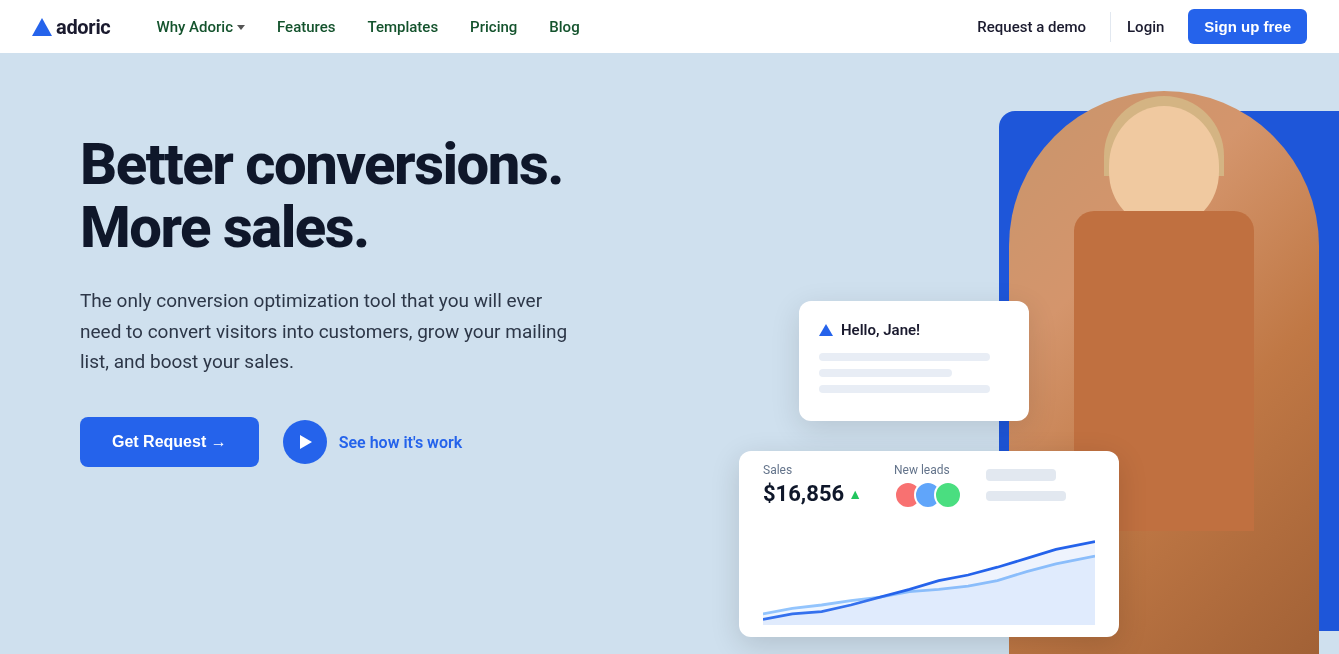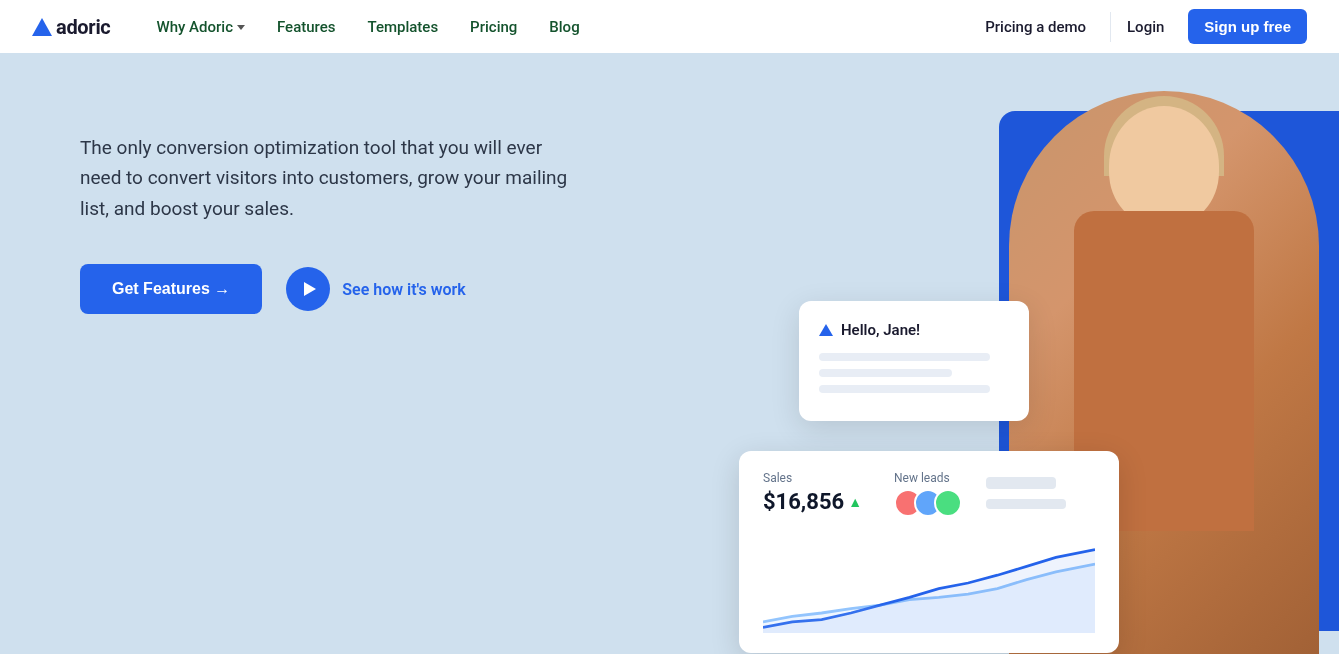--- a/index.html
+++ b/index.html
@@ -294,21 +294,21 @@
     .hello-card-line.medium { width: 90%; }
 
     
     .dashboard-card {
       position: absolute;
       top: 390px;
       right: 220px;
       width: 380px;
       background: #fff;
       border-radius: 12px;
-      padding: 20px 24px;
+      padding: 12px 24px;
       box-shadow: 0 8px 30px rgba(0,0,0,0.14);
       z-index: 6;
     }
     .dashboard-metrics {
       display: flex;
       gap: 32px;
       margin-bottom: 16px;
       align-items: flex-start;
     }
     .metric-label {
@@ -387,31 +387,35 @@
       <span>Templates</span>
     </a>
     <a class="nav-link">
       <span>Pricing</span>
     </a>
     <a class="nav-link">
       <span>Blog</span>
     </a>
   </div>
   <div class="nav-right">
-    <a class="nav-demo">Pricing a demo</a>
+    <a class="nav-demo">Request a demo</a>
     <a class="nav-login">Login</a>
     <button class="nav-signup">Sign up free</button>
   </div>
 </nav>
 
 <section class="hero">
   <div class="hero-left">
+    <h1 class="hero-heading">
+      <span>Better conversions.</span><br>
+      <span>More sales.</span>
+    </h1>
     <p class="hero-subtext">The only conversion optimization tool that you will ever need to convert visitors into customers, grow your mailing list, and boost your sales.</p>
     <div class="hero-buttons">
-      <button class="btn-get-started">Get Features →</button>
+      <button class="btn-get-started">Get Request →</button>
       <a class="btn-see-how">
         <div class="play-btn">
           <div class="play-triangle"></div>
         </div>
         <span>See how it's work</span>
       </a>
     </div>
   </div>
 
   <div class="hero-right">

